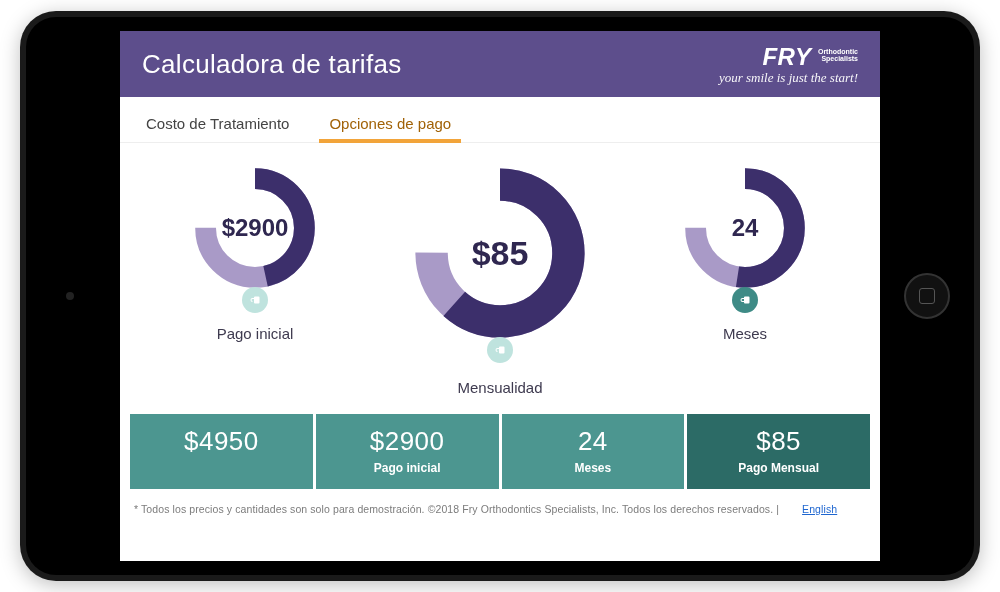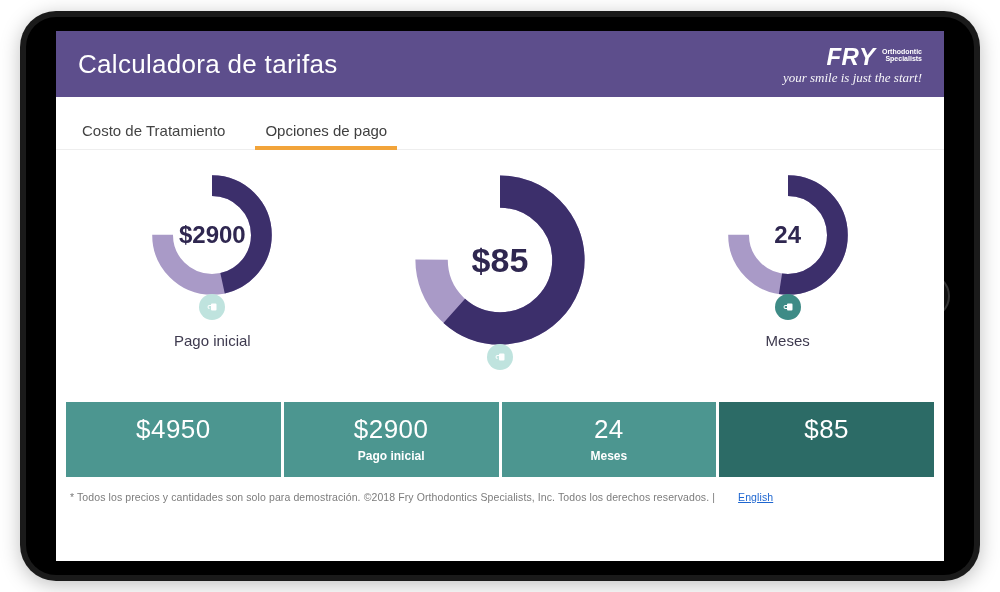--- a/index.html
+++ b/index.html
@@ -47,21 +47,21 @@
     position:absolute;
     left:46px; top:50%;
     width:8px; height:8px;
     border-radius:50%;
     background:#222;
     transform:translateY(-50%);
   }
 
   .screen {
     position: relative;
-    width: 888px;
+    width: 760px;
     height: 530px;
     background: #fff;
     overflow: hidden;
     z-index: 1;
   }
 
   
   .app-header {
     height: 66px;
     background: #5d4e8c;
@@ -79,22 +79,22 @@
 
   
   .tabs {
     display: flex;
     gap: 28px;
     padding: 14px 30px 0 20px;
     border-bottom: 1px solid #eee;
     font-size: 15px;
     color: #444;
   }
-  .tab { padding: 4px 6px 10px; cursor: pointer; position: relative; margin-top: 7px; }
-  .tab.active { color: #404040; }
+  .tab { padding: 4px 6px 10px; cursor: pointer; position: relative; }
+  .tab.active { color: #a16207; }
   .tab.active::after{
     content:"";
     position:absolute;
     left:-4px; right:-4px; bottom:-1px;
     height:4px;
     background:#f2a43a;
   }
 
   
   .gauges {
@@ -123,21 +123,21 @@
     position: relative; top:-8px;
   }
   .lock-badge.dark { background:#3e8b86; }
   .lock-badge svg { width:12px; height:12px; }
   .gauge-label { font-size: 15px; color:#3e3a4f; margin-top: 4px; }
   .gauge.big .gauge-label { margin-top: 8px; }
 
   
   .summary {
     display: flex;
-    margin: 12px 10px 10px;
+    margin: 6px 10px 10px;
   }
   .summary-cell {
     flex: 1;
     background: #4c9690;
     color: #fff;
     text-align: center;
     padding: 12px 6px 14px;
     border-right: 3px solid #fff;
   }
   .summary-cell:last-child { border-right: none; background:#2c6b66; }
@@ -205,20 +205,21 @@
             <circle cx="50" cy="50" r="38" fill="none" stroke="#a99ac7" stroke-width="18" stroke-dasharray="179 239" stroke-linecap="butt"></circle>
             <circle cx="50" cy="50" r="38" fill="none" stroke="#3c2f6b" stroke-width="18" stroke-dasharray="147 239" stroke-linecap="butt"></circle>
           </svg>
           <div class="value big">$85</div>
         </div>
         <div class="lock-badge">
           <svg viewBox="0 0 24 24">
               <path fill="#fff" d="M17 10h-1V7a4 4 0 0 0-8 0h2a2 2 0 1 1 4 0v3H7a2 2 0 0 0-2 2v7a2 2 0 0 0 2 2h10a2 2 0 0 0 2-2v-7a2 2 0 0 0-2-2z"></path>
             </svg>
         </div>
+        <div class="gauge-label">Mensualidad</div>
       </div>
 
       <div class="gauge">
         <div class="dial">
           <svg viewBox="0 0 100 100">
             <circle cx="50" cy="50" r="38" fill="none" stroke="#a99ac7" stroke-width="16" stroke-dasharray="179 239" stroke-linecap="butt"></circle>
             <circle cx="50" cy="50" r="38" fill="none" stroke="#3c2f6b" stroke-width="16" stroke-dasharray="125 239" stroke-linecap="butt"></circle>
           </svg>
           <div class="value small">24</div>
         </div>
@@ -239,20 +240,21 @@
       <div class="summary-cell">
         <div class="summary-value">$2900</div>
         <div class="summary-label">Pago inicial</div>
       </div>
       <div class="summary-cell">
         <div class="summary-value">24</div>
         <div class="summary-label">Meses</div>
       </div>
       <div class="summary-cell">
         <div class="summary-value">$85</div>
+        <div class="summary-label">Pago Mensual</div>
       </div>
     </div>
 
     <div class="footer">
       <span>* Todos los precios y cantidades son solo para demostración. ©2018 Fry Orthodontics Specialists, Inc. Todos los derechos reservados. | </span>
       <a>English</a>
     </div>
 
   </div>
 </div>

